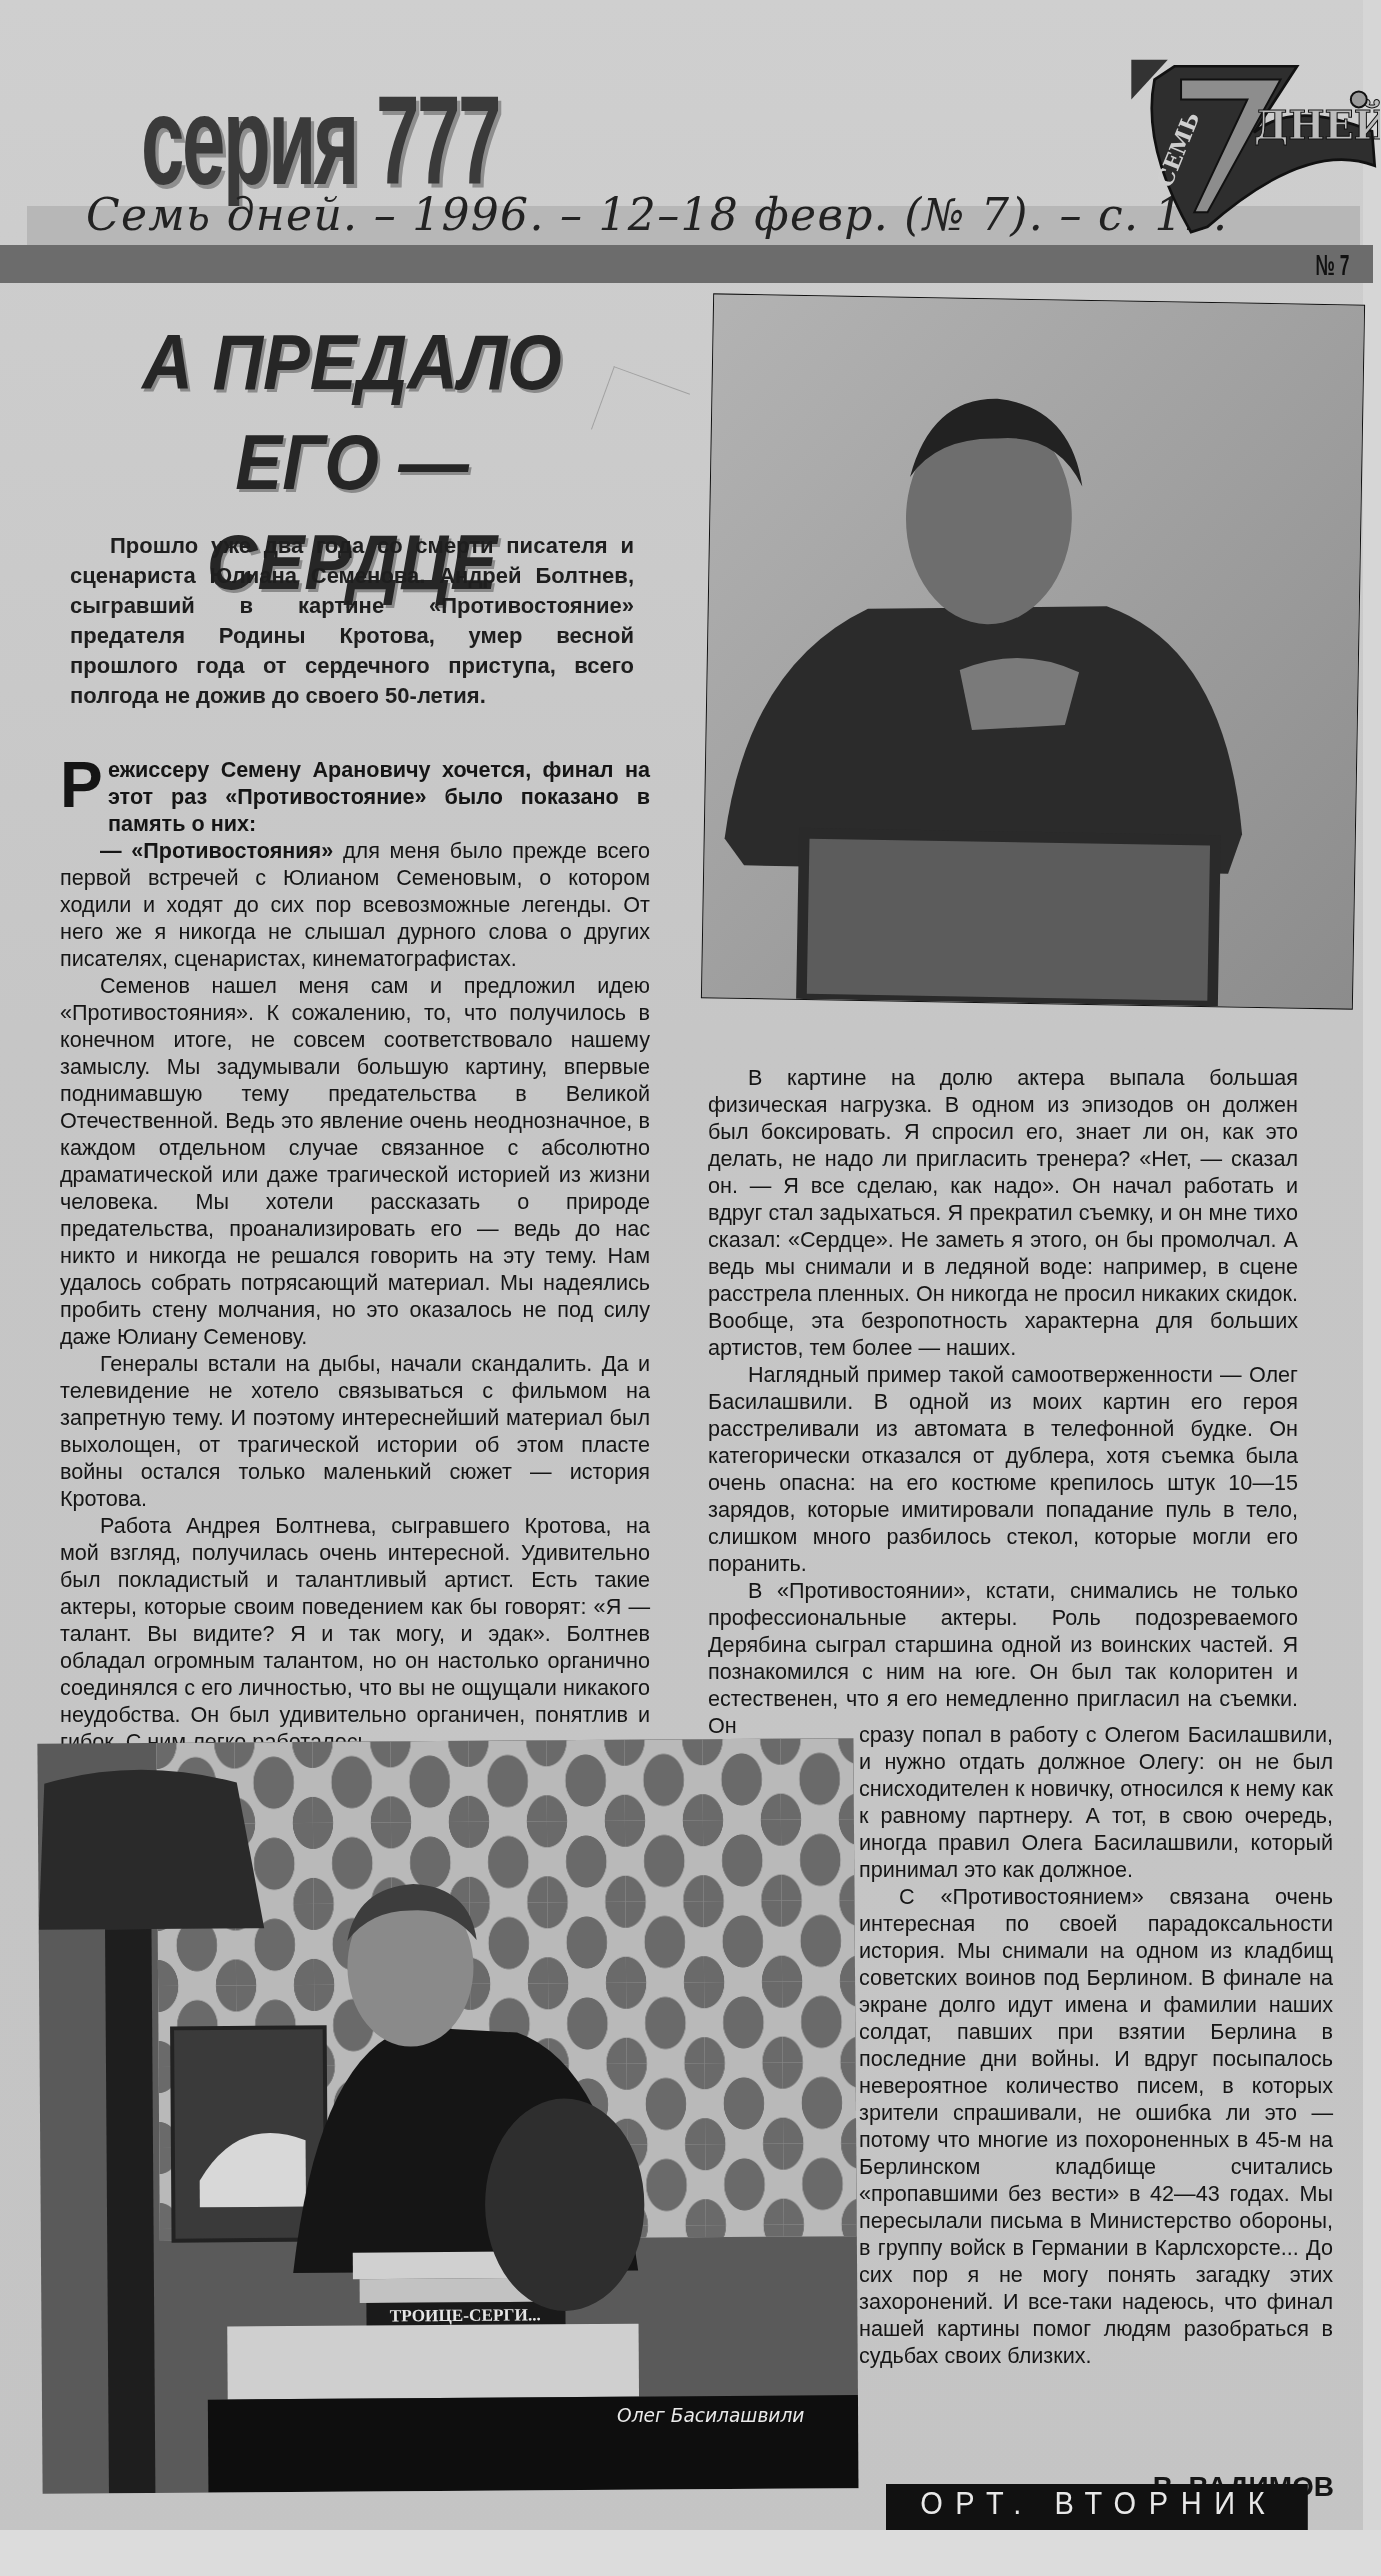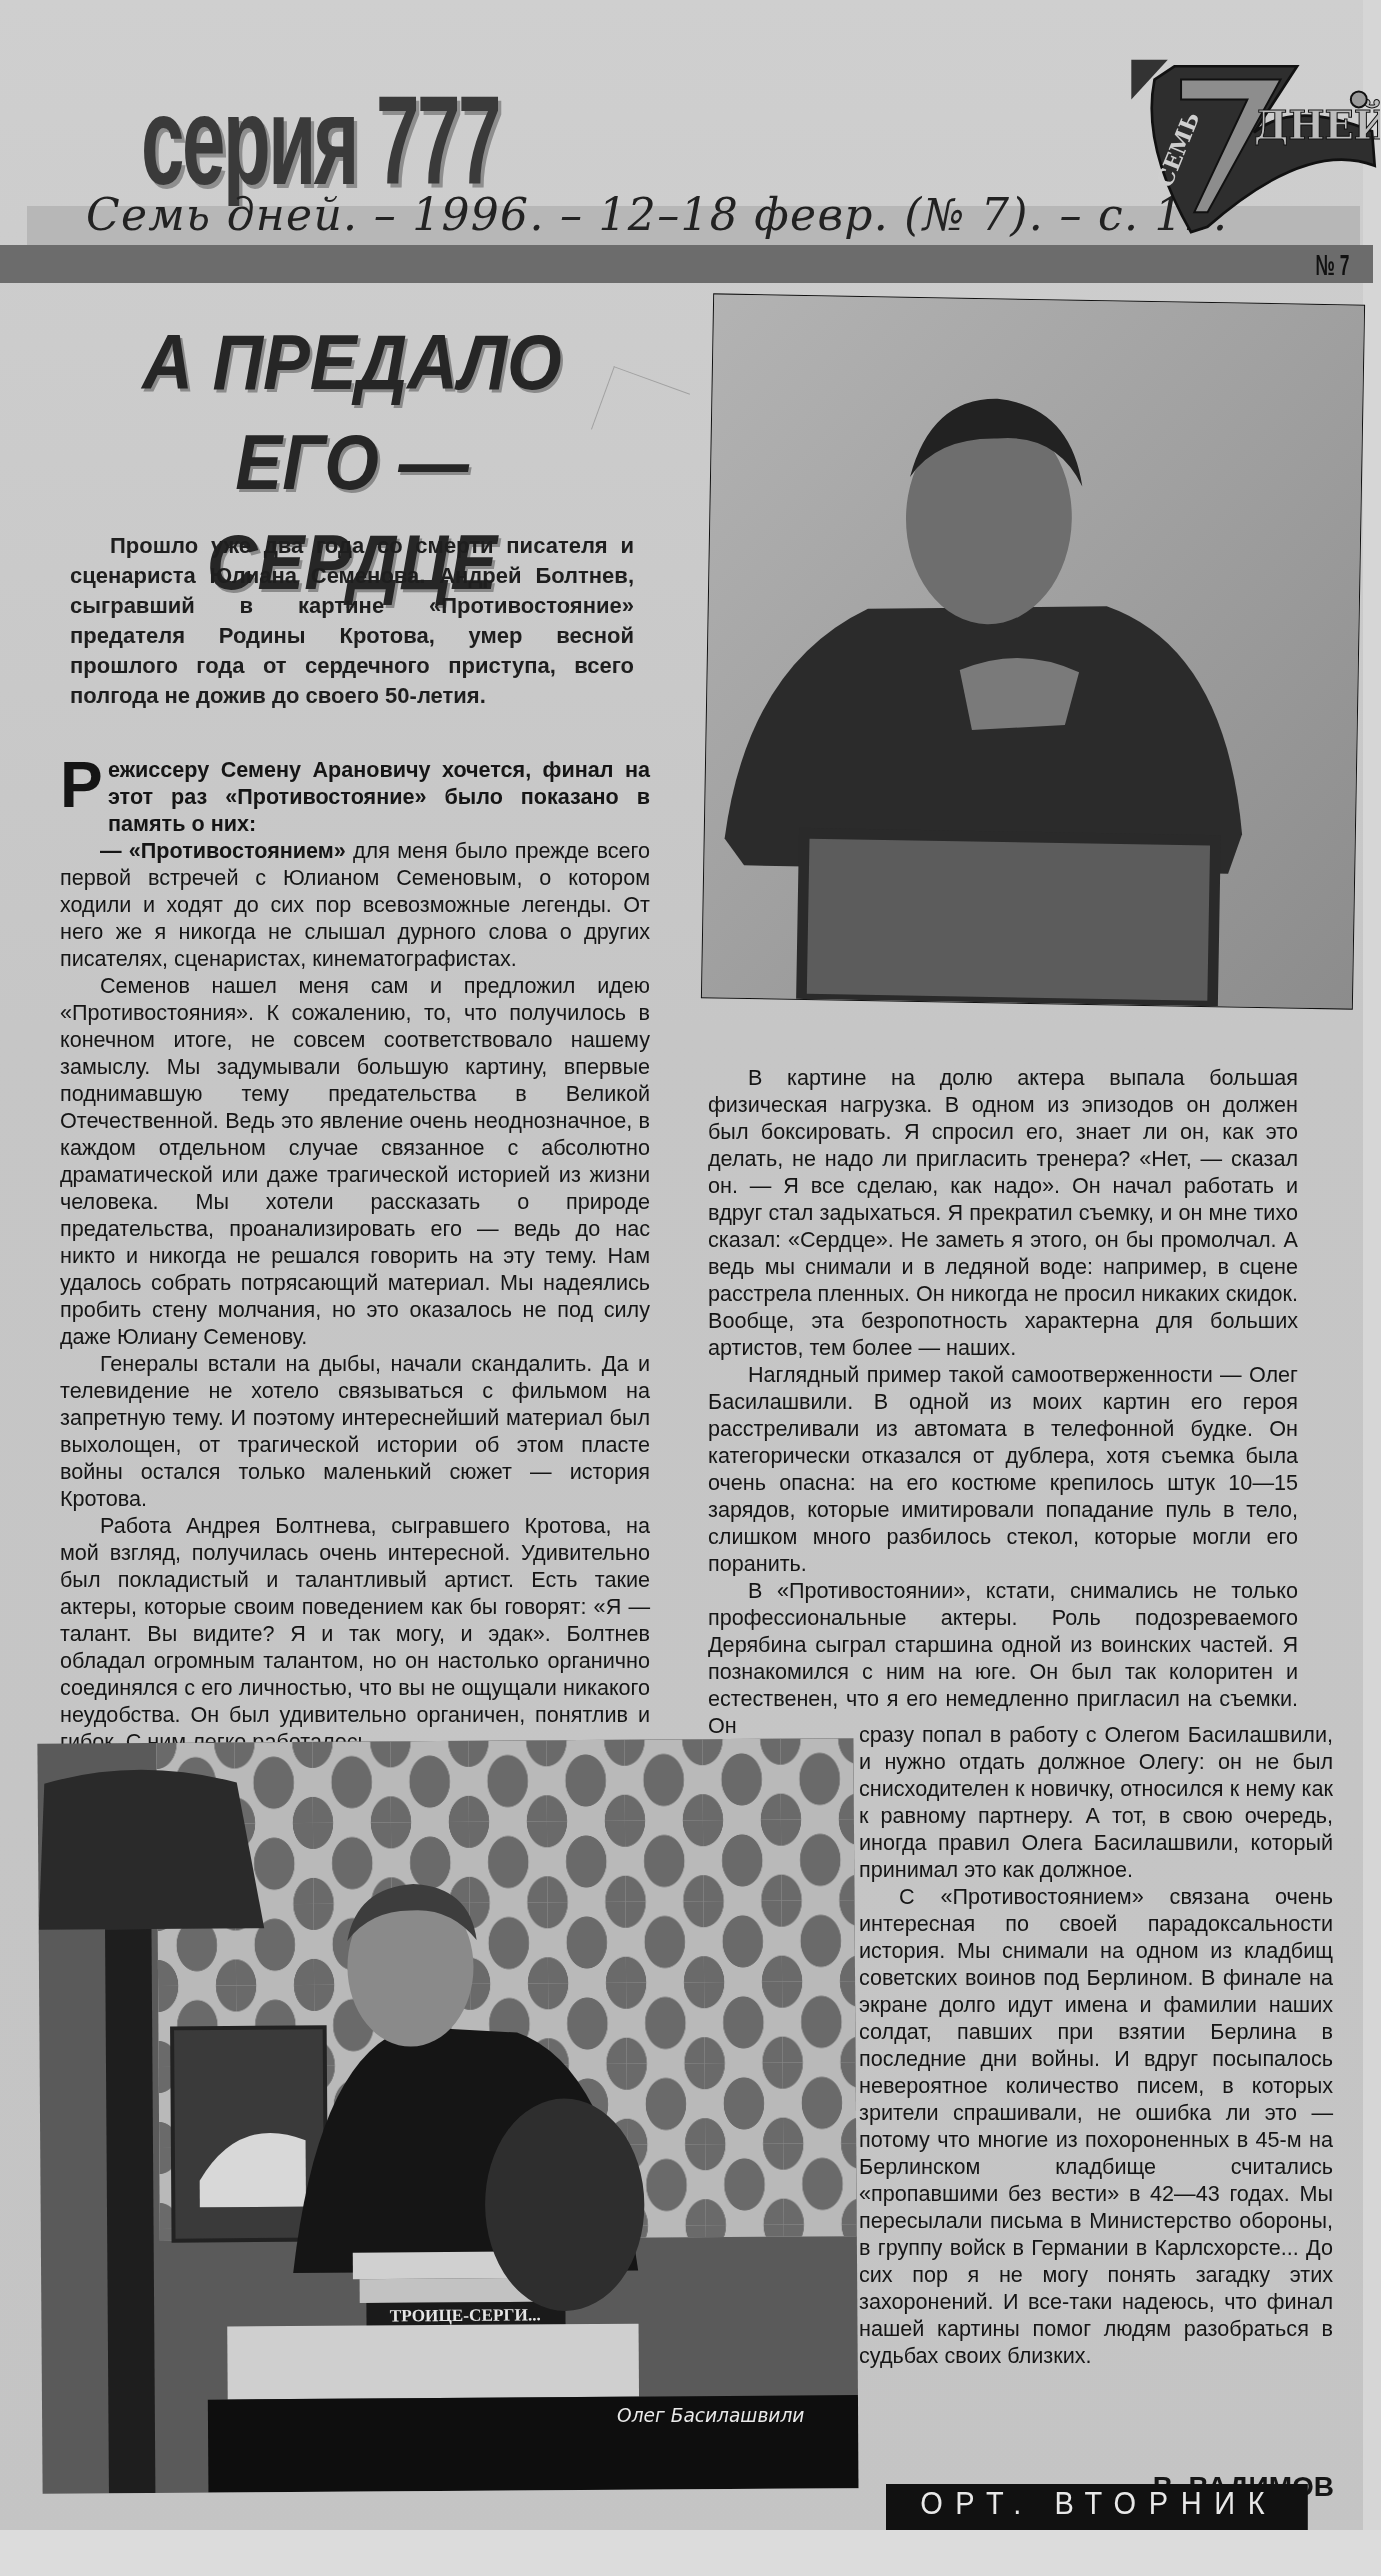--- a/index.html
+++ b/index.html
@@ -150,21 +150,21 @@
 <div class="headline">
   <span class="line">А ПРЕДАЛО ЕГО —</span>
   <span class="line">СЕРДЦЕ</span>
 </div>
 <div class="pencil-mark"></div>
 
 <div class="lead">Прошло уже два года со смерти писателя и сценариста Юлиана Семенова. Андрей Болтнев, сыгравший в картине «Противостояние» предателя Родины Кротова, умер весной прошлого года от сердечного приступа, всего полгода не дожив до своего 50-летия.</div>
 
 <div class="col col-left">
   <p class="intro"><span class="dropcap">Р</span><span>ежиссеру Семену Арановичу хочется, финал на этот раз «Противостояние» было показано в память о них:</span></p>
-  <p><span class="quote-title">— «Противостоянием»</span><span> для меня было прежде всего первой встречей с Юлианом Семеновым, о котором ходили и ходят до сих пор всевозможные легенды. От него же я никогда не слышал дурного слова о других писателях, сценаристах, кинематографистах.</span></p>
+  <p><span class="quote-title">— «Противостояния»</span><span> для меня было прежде всего первой встречей с Юлианом Семеновым, о котором ходили и ходят до сих пор всевозможные легенды. От него же я никогда не слышал дурного слова о других писателях, сценаристах, кинематографистах.</span></p>
   <p>Семенов нашел меня сам и предложил идею «Противостояния». К сожалению, то, что получилось в конечном итоге, не совсем соответствовало нашему замыслу. Мы задумывали большую картину, впервые поднимавшую тему предательства в Великой Отечественной. Ведь это явление очень неоднозначное, в каждом отдельном случае связанное с абсолютно драматической или даже трагической историей из жизни человека. Мы хотели рассказать о природе предательства, проанализировать его — ведь до нас никто и никогда не решался говорить на эту тему. Нам удалось собрать потрясающий материал. Мы надеялись пробить стену молчания, но это оказалось не под силу даже Юлиану Семенову.</p>
   <p>Генералы встали на дыбы, начали скандалить. Да и телевидение не хотело связываться с фильмом на запретную тему. И поэтому интереснейший материал был выхолощен, от трагической истории об этом пласте войны остался только маленький сюжет — история Кротова.</p>
   <p>Работа Андрея Болтнева, сыгравшего Кротова, на мой взгляд, получилась очень интересной. Удивительно был покладистый и талантливый артист. Есть такие актеры, которые своим поведением как бы говорят: «Я — талант. Вы видите? Я и так могу, и эдак». Болтнев обладал огромным талантом, но он настолько органично соединялся с его личностью, что вы не ощущали никакого неудобства. Он был удивительно органичен, понятлив и гибок. С ним легко работалось.</p>
 </div>
 
 <div class="photo-top">
   <svg width="650" height="703" viewBox="0 0 980 1060">
     <rect x="0" y="0" width="980" height="1060" fill="url(#bgTop)"></rect>
     <defs>
       <linearGradient id="bgTop" x1="0" y1="0" x2="1" y2="1">

